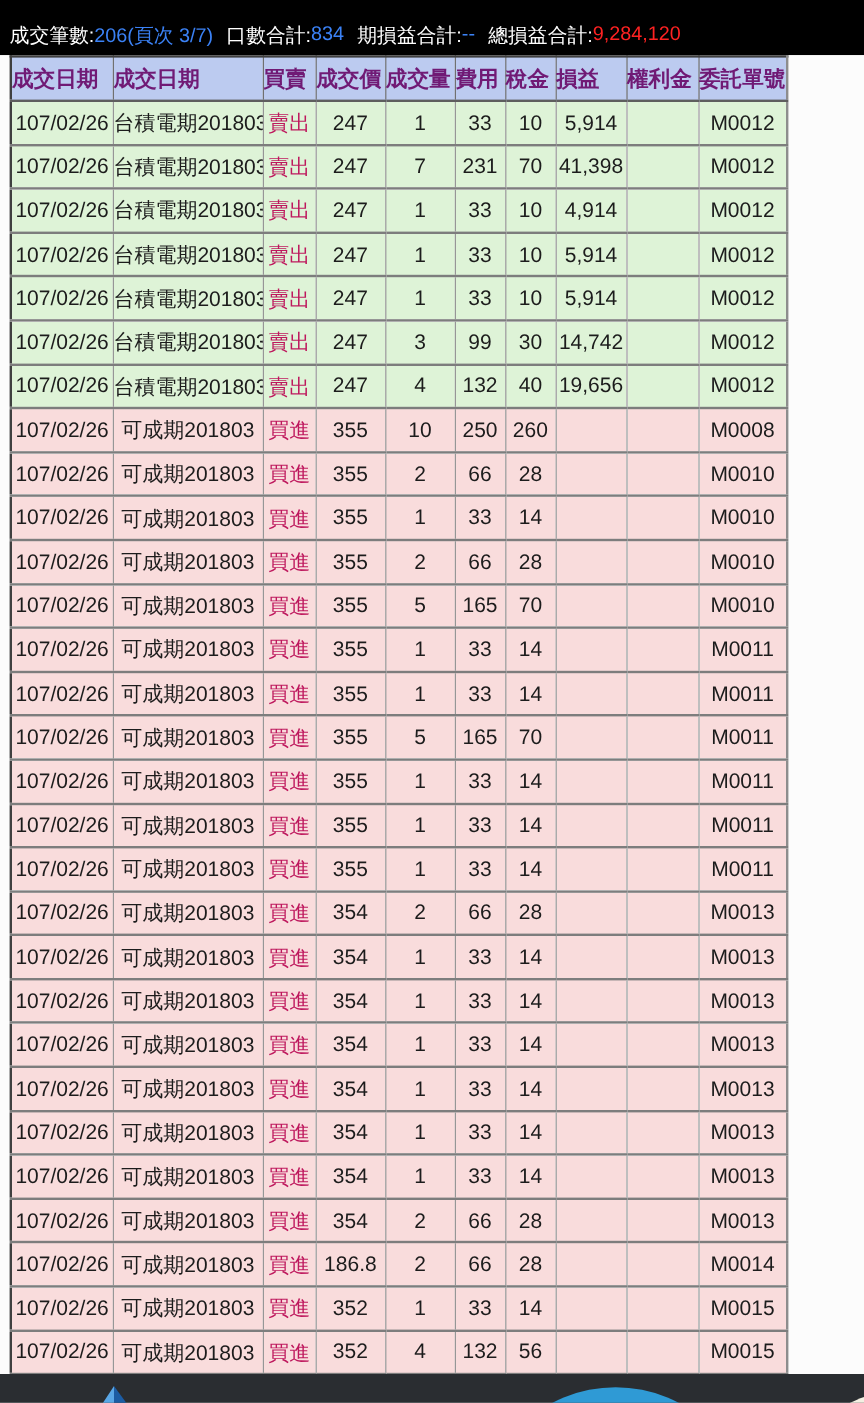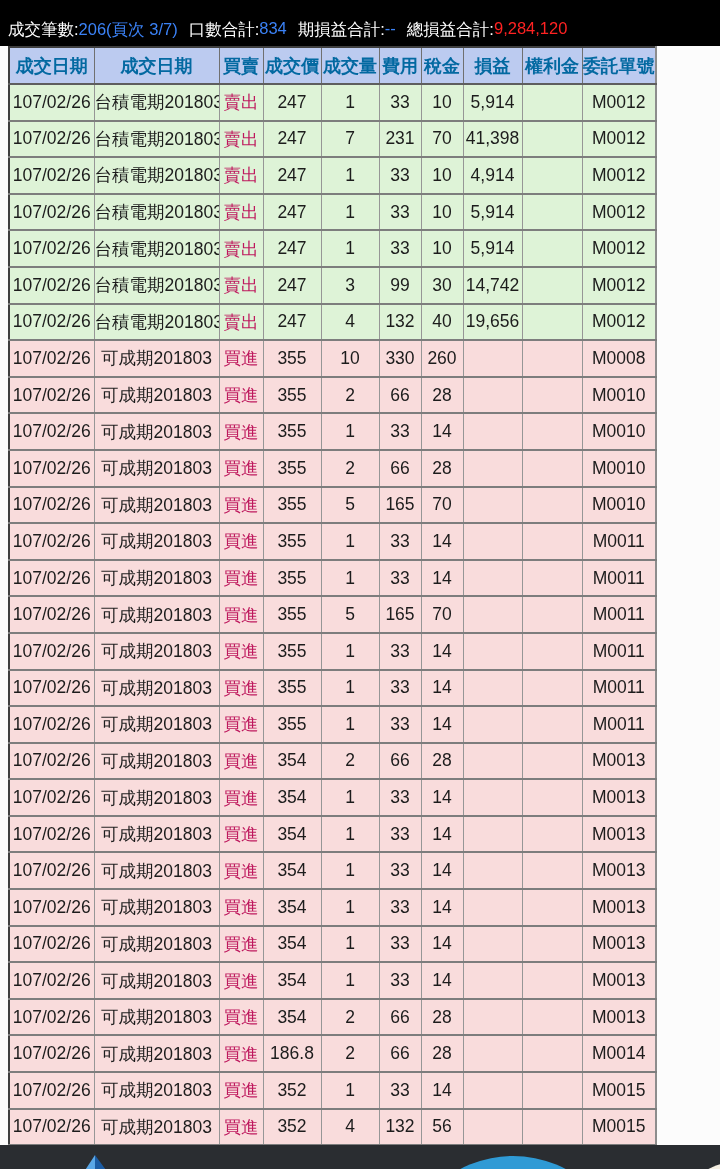--- a/index.html
+++ b/index.html
@@ -20,23 +20,23 @@
   
   .content{
     position:absolute;top:46px;left:0;width:720px;height:1099px;background:#fcfcfc;
   }
   table.report{
     border-collapse:collapse;table-layout:fixed;margin-left:8px;width:647px;
     border-left:2px solid #3f3f3f;border-top:2px solid #3f3f3f;
     border-right:2px solid #8d8d8d;
   }
   table.report th{
-    background:#bccbf0;color:#0369a1;font-weight:bold;font-size:18px;
+    background:#bccbf0;color:#701a75;font-weight:bold;font-size:18px;
     height:35px;border-left:1px solid #707070;border-bottom:2px solid #5e5e5e;
-    padding:0;text-align:center;
+    padding:0;text-align:left;
   }
   table.report td{
     font-size:17.5px;color:#1c1c1c;text-align:center;height:34.6px;padding:0;
     border-left:1px solid #969696;border-bottom:2px solid #7d7d7d;
     overflow:hidden;white-space:nowrap;
   }
   tr.sell td{background:#def3d7;}
   tr.buy  td{background:#f9dcdc;}
   tr.sell td.side{color:#be185d;}
   tr.buy  td.side{color:#be185d;}
@@ -184,21 +184,21 @@
           <td>19,656</td>
           <td></td>
           <td>M0012</td>
         </tr>
         <tr class="buy">
           <td>107/02/26</td>
           <td>可成期201803</td>
           <td class="side">買進</td>
           <td>355</td>
           <td>10</td>
-          <td>330</td>
+          <td>250</td>
           <td>260</td>
           <td></td>
           <td></td>
           <td>M0008</td>
         </tr>
         <tr class="buy">
           <td>107/02/26</td>
           <td>可成期201803</td>
           <td class="side">買進</td>
           <td>355</td>

